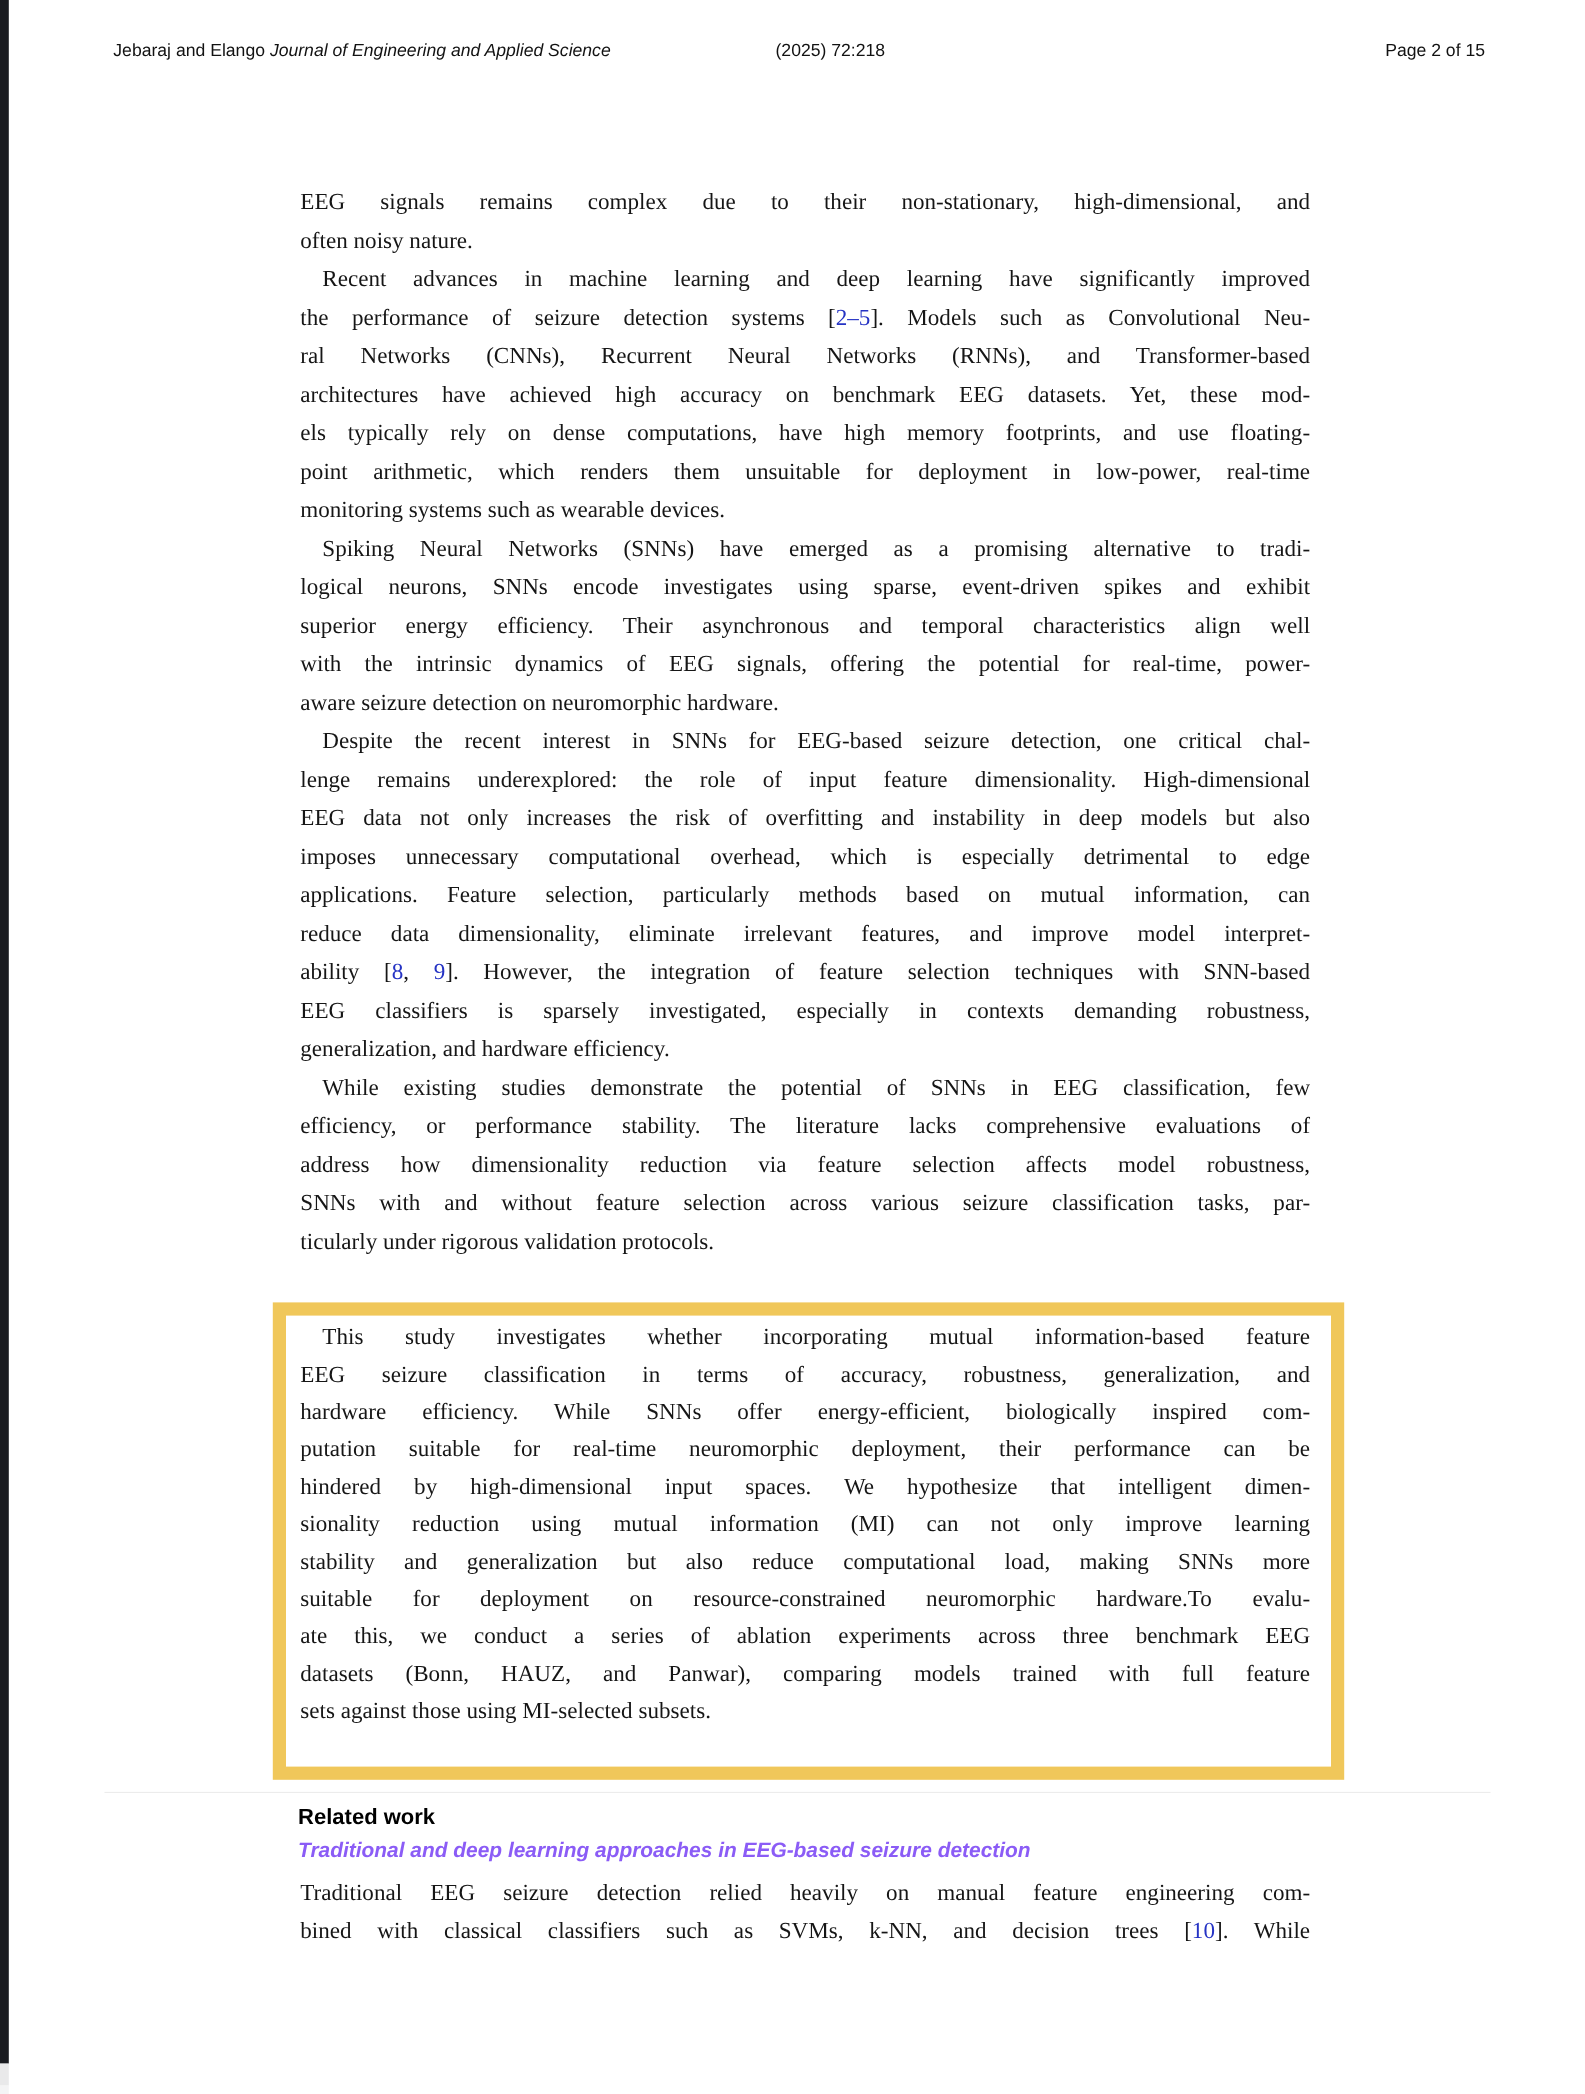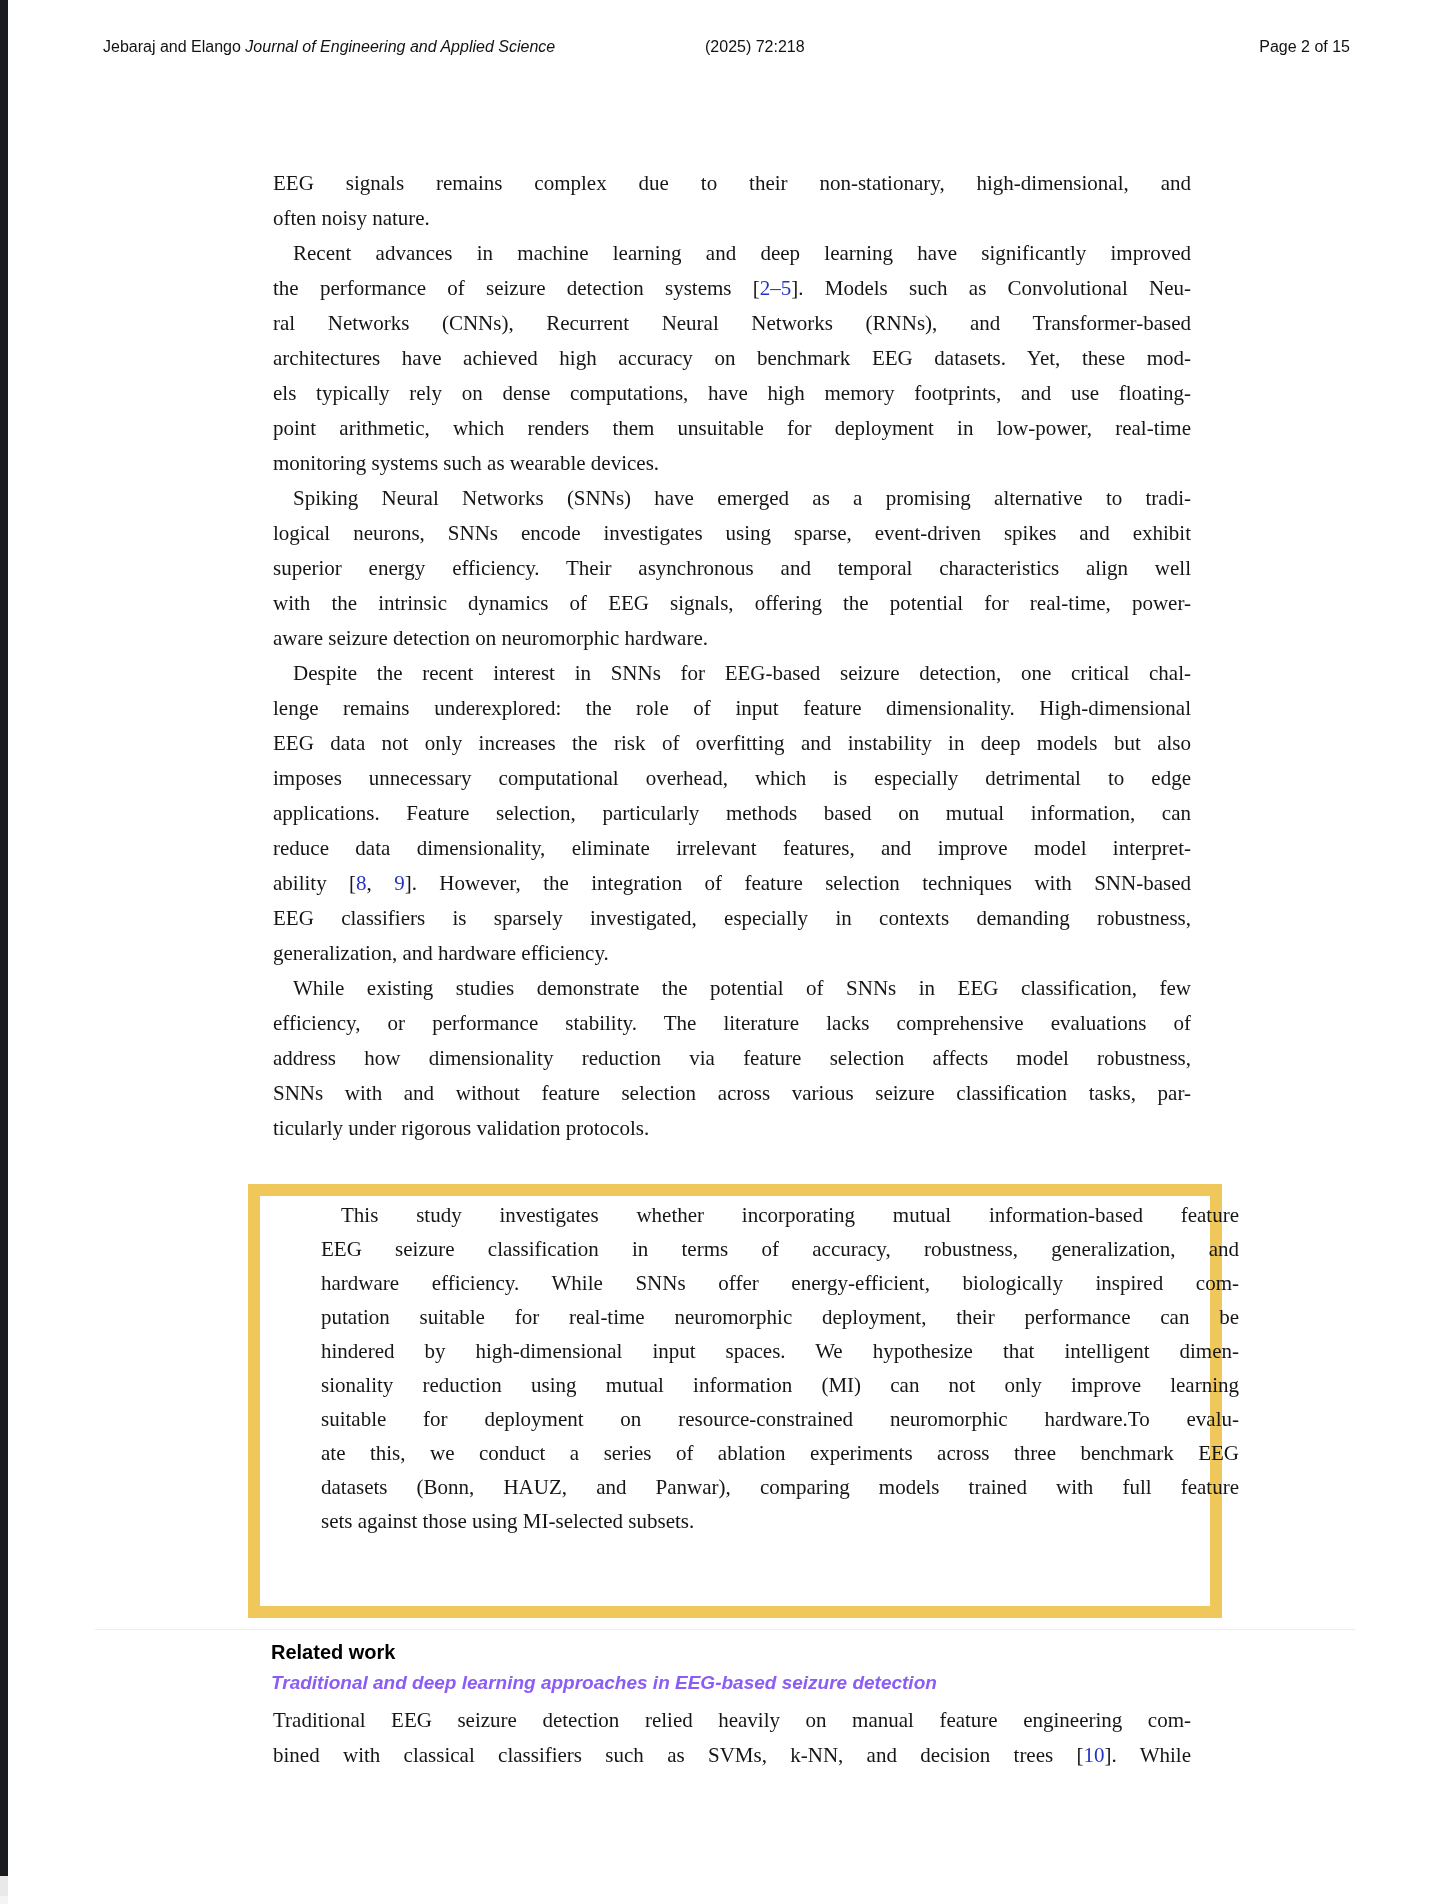--- a/index.html
+++ b/index.html
@@ -11,21 +11,21 @@
   .edge-light{position:absolute;left:0;top:1896px;width:8px;height:8px;background:#f4f4f5;}
   
   .hdr{position:absolute;top:38px;left:103px;right:91px;height:22px;
        font-family:"Liberation Sans",sans-serif;font-size:16px;color:#121212;}
   .hdr .jtitle{font-style:italic;}
   .hdr .issue{position:absolute;left:602px;top:0;}
   .hdr .pageno{position:absolute;right:0;top:0;}
   
   .col{position:absolute;left:273px;width:918px;font-size:21px;color:#161616;}
   #main-pars{top:166px;}
-  #highlight-par{top:1198px;margin-left:48px;}
+  #highlight-par{top:1198px;}
   #related-par{top:1703px;}
   .line{height:35px;line-height:35px;text-align:justify;text-align-last:justify;
         text-justify:inter-word;overflow:hidden;white-space:nowrap;}
   .line{white-space:normal;}
   #highlight-par .line{height:34px;line-height:34px;}
   .line.ind{text-indent:20px;}
   .line.last{text-align-last:left;}
   .cite{color:var(--cite,#2533c4);}
   
   .hlbox{position:absolute;left:248px;top:1184px;width:974px;height:434px;
@@ -88,20 +88,21 @@
     </div>
 
   <div class="hlbox"></div>
   <div class="col" id="highlight-par">
       <div class="line ind">This study investigates whether incorporating mutual information-based feature</div>
       <div class="line">EEG seizure classification in terms of accuracy, robustness, generalization, and</div>
       <div class="line">hardware efficiency. While SNNs offer energy-efficient, biologically inspired com-</div>
       <div class="line">putation suitable for real-time neuromorphic deployment, their performance can be</div>
       <div class="line">hindered by high-dimensional input spaces. We hypothesize that intelligent dimen-</div>
       <div class="line">sionality reduction using mutual information (MI) can not only improve learning</div>
+      <div class="line">stability and generalization but also reduce computational load, making SNNs more</div>
       <div class="line">suitable for deployment on resource-constrained neuromorphic hardware.To evalu-</div>
       <div class="line">ate this, we conduct a series of ablation experiments across three benchmark EEG</div>
       <div class="line">datasets (Bonn, HAUZ, and Panwar), comparing models trained with full feature</div>
       <div class="line last">sets against those using MI-selected subsets.</div>
     </div>
 
   <div class="rule"></div>
 
   <h2 class="h-related">Related work</h2>
   <h3 class="h-sub">Traditional and deep learning approaches in EEG-based seizure detection</h3>

